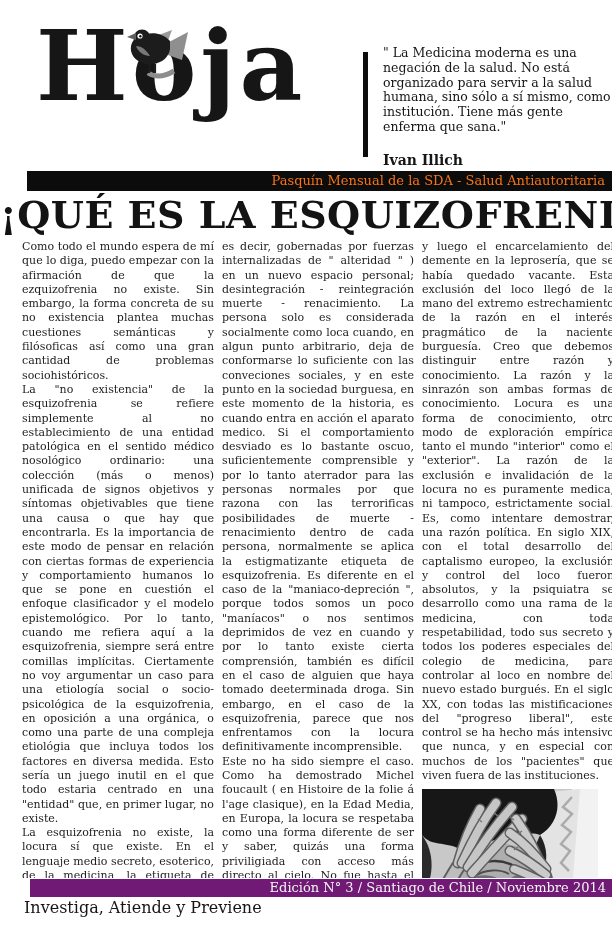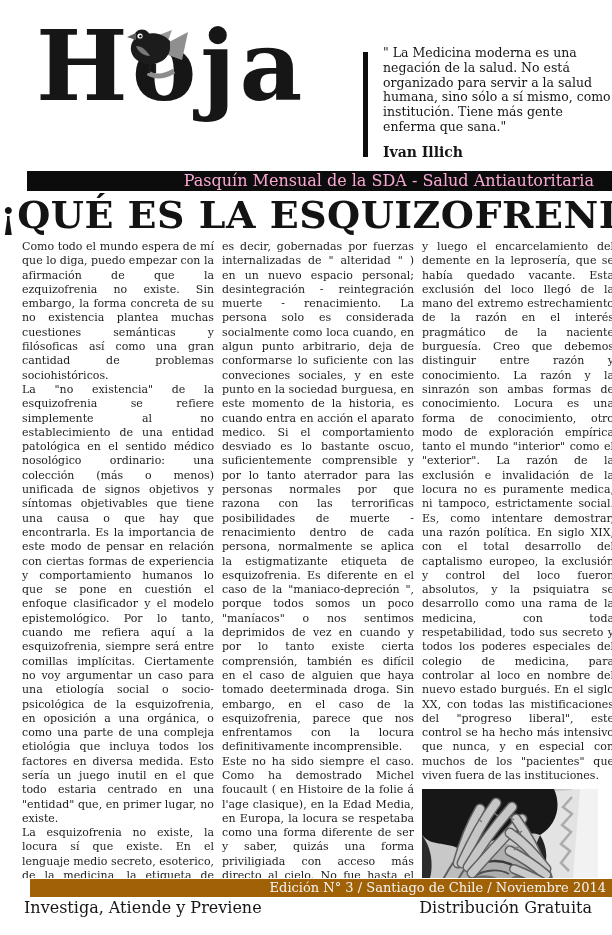--- a/index.html
+++ b/index.html
@@ -28,29 +28,29 @@
   .bird { position: absolute; left: 126px; top: 14px; }
   .quote-bar {
     position: absolute; left: 363px; top: 40px;
     width: 5px; height: 105px; background: #0d0d0d;
   }
   .quote-text {
     position: absolute; left: 383px; top: 34px; width: 230px;
     font-size: 12.5px; line-height: 14.8px; color: #161616;
   }
   .quote-author {
-    position: absolute; left: 383px; top: 132px;
+    position: absolute; left: 383px; top: 140px;
     font-size: 14px; font-weight: 700; color: #161616;
   }
   
   .tagline-bar {
     position: absolute; left: 27px; top: 159px;
     width: 585px; height: 20px; background: #0c0c0c;
-    color: #f9a8d4; font-size: 16px; line-height: 20px;
-    text-align: right; padding-right: 18px;
+    color: #f97316; font-size: 13px; line-height: 20px;
+    text-align: right; padding-right: 7px;
   }
   
   .headline {
     position: absolute; left: 0; top: 180px; width: 612px;
     text-align: center; font-size: 38px; font-weight: 700;
     letter-spacing: 0.5px; color: #131313; white-space: nowrap;
   }
   
   .columns {
     position: absolute; left: 22px; top: 228px;
@@ -61,21 +61,21 @@
     flex: 1 1 0; min-width: 0;
     font-size: 11px; line-height: 14.3px;
     text-align: justify; hyphens: auto; -webkit-hyphens: auto;
     color: #1d1d1d;
   }
   .col p { margin: 0; }
   .article-image { display: block; margin-top: 6px; }
   
   .edition-bar {
     position: absolute; left: 30px; top: 867px;
-    width: 582px; height: 18px; background: #a16207;
+    width: 582px; height: 18px; background: #701a75;
     color: #f5f5f5; font-size: 13px; line-height: 18px;
     text-align: right; padding-right: 6px;
   }
   .footer-row {
     position: absolute; left: 24px; top: 886px;
     width: 568px;
     display: flex; justify-content: space-between;
     font-size: 16px; color: #161616;
   }
 </style>
@@ -194,16 +194,15 @@
         <path d="M100,42 l-4,3 M96,58 l-4,3" stroke="#777777" stroke-width="1.5"></path>
       </svg>
     </div>
   </main>
 
   <div class="edition-bar">
     <span>Edición N° 3 / Santiago de Chile / Noviembre 2014</span>
   </div>
   <div class="footer-row">
     <span>Investiga, Atiende y Previene</span>
-    <span>Distribución Gratuita</span>
   </div>
 
 </div>
 
 </body></html>

